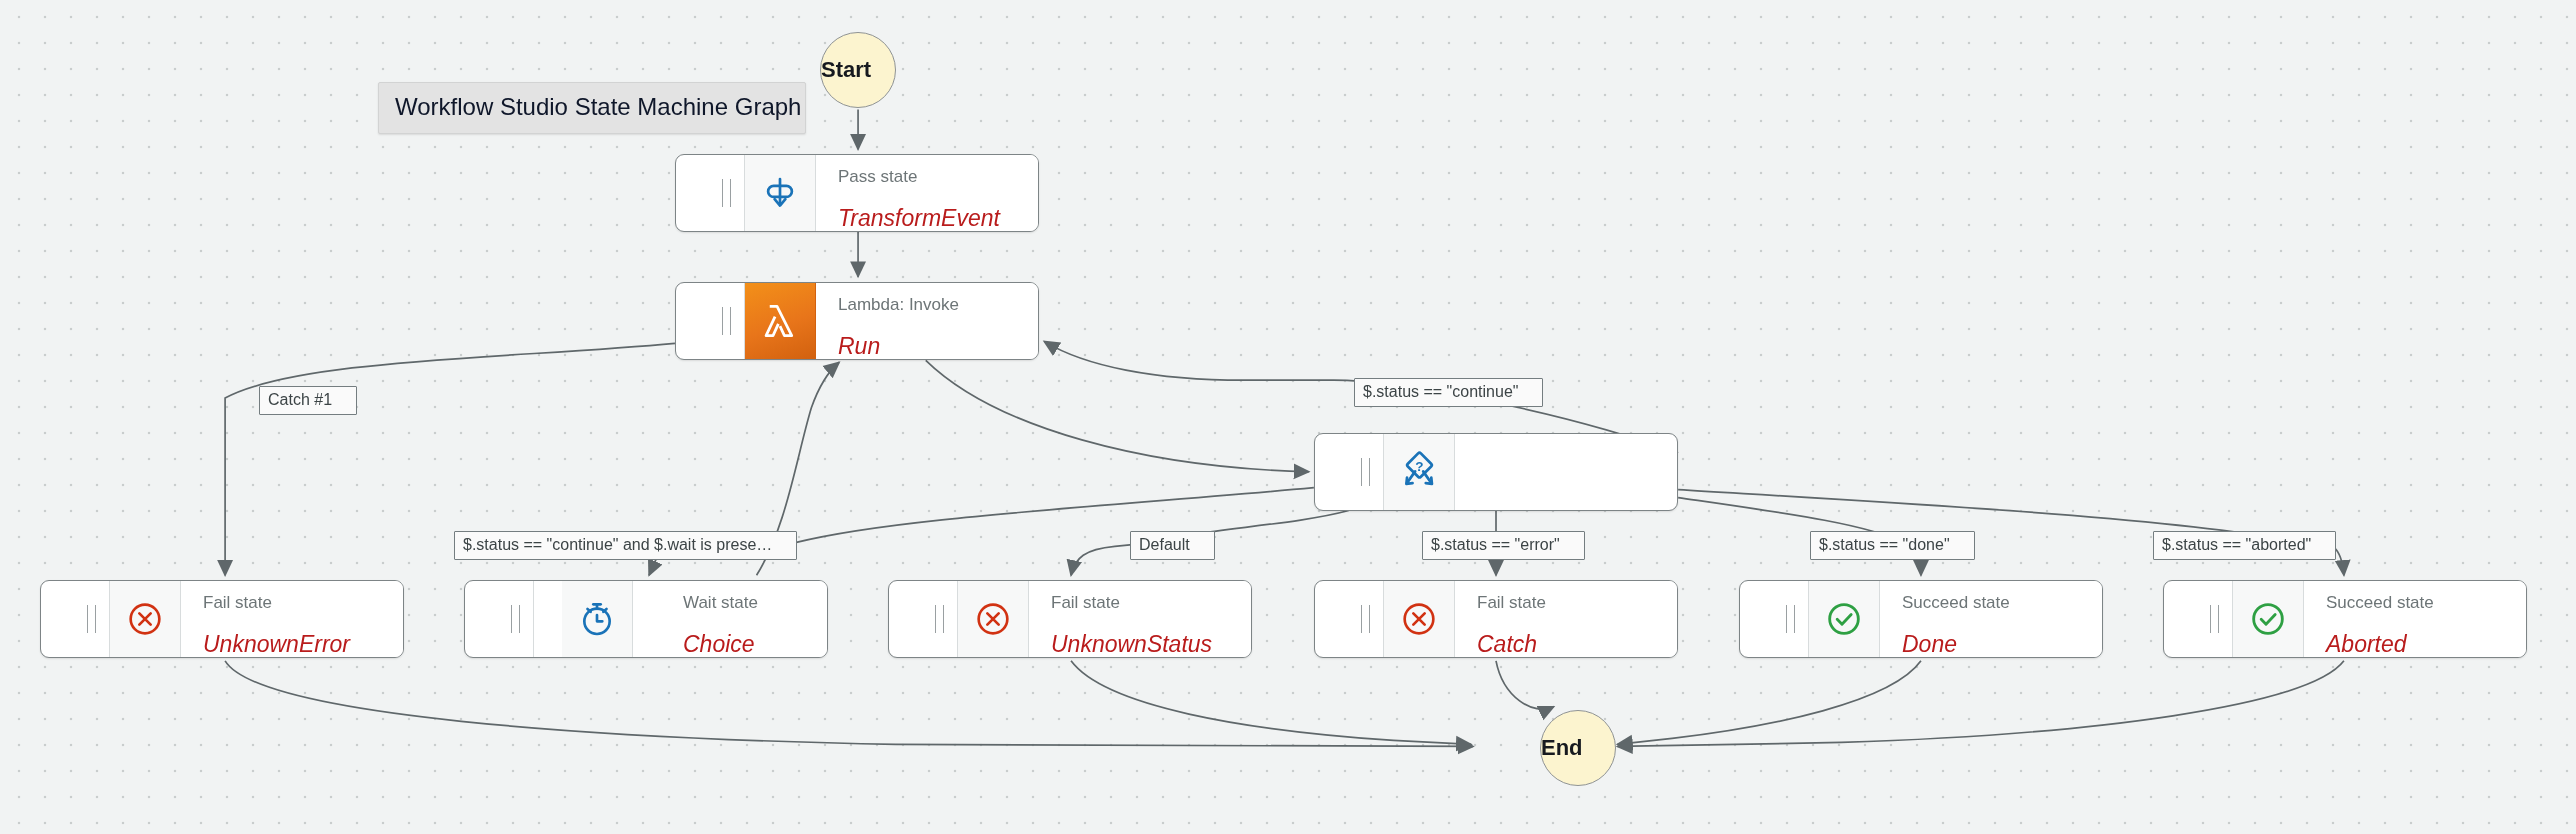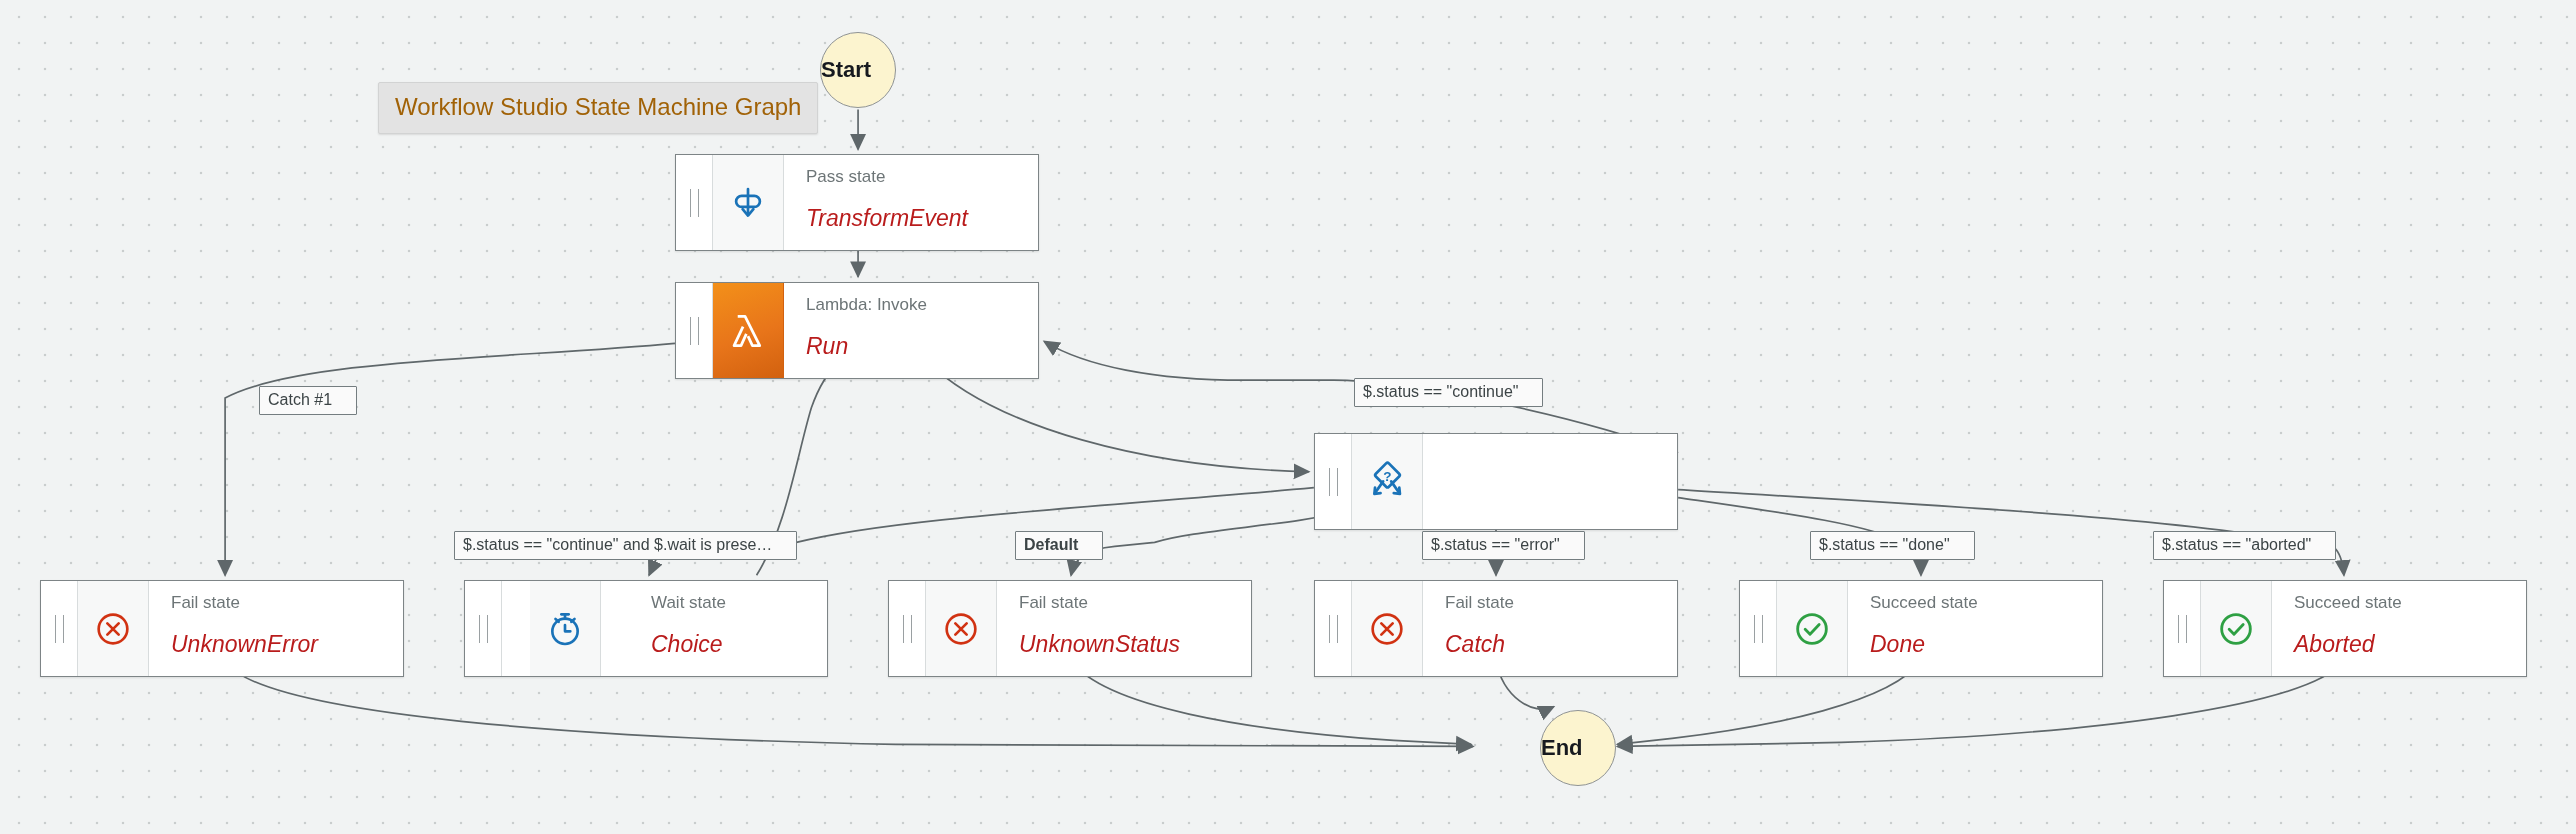--- a/index.html
+++ b/index.html
@@ -15,23 +15,23 @@
     background-size:26px 26px;
     background-position:6px 4px;
   }
   #edges{position:absolute;left:0;top:0;width:2576px;height:834px;pointer-events:none;}
 
   
   .title-chip{
     position:absolute;
     background:#e3e3e3;
     border:1px solid #d2d3d3;
-    color:#a16207;
+    color:#0f172a;
     font-size:24px;
-    padding:10px 16px 12px 16px;
+    padding:10px 4px 12px 16px;
     border-radius:2px;
     white-space:nowrap;
     box-shadow:0 1px 2px rgba(0,0,0,.10);
   }
 
   
   .terminal{
     position:absolute;
     border-radius:50%;
     background:#fcf4cf;
@@ -39,29 +39,30 @@
     display:flex;align-items:center;justify-content:flex-start;
     color:#16191f;
     font-size:22px;
     font-weight:700;
     box-sizing:border-box;
   }
 
   
   .node{
     position:absolute;
-    height:97px;
+    height:78px;
     background:#ffffff;
     border:1.5px solid #7d8486;
-    border-radius:0;
+    border-radius:9px;
     box-sizing:border-box;
     display:flex;
     align-items:stretch;
     overflow:hidden;
     box-shadow:0 1px 2px rgba(0,0,0,.10);
+    padding-left:32px;
   }
   .grip{
     width:36px;flex:0 0 36px;
     border-right:1px solid #d8dcdd;
     background:#ffffff;
     display:flex;align-items:center;justify-content:center;
   }
   .grip i{
     display:block;width:7px;height:28px;
     border-left:1.6px solid #9aa0a2;
@@ -304,20 +305,20 @@
       </svg>
     </div>
     <div class="labels">
       <div class="subtitle">Succeed state</div>
       <div class="name">Aborted</div>
     </div>
   </div>
 
   <div class="elabel" style="left:259px;top:386px;">Catch #1</div>
   <div class="elabel" style="left:454px;top:531px;">$.status == "continue" and $.wait is prese…</div>
-  <div class="elabel" style="left:1015px;top:531px;font-weight:bold;">Default</div>
+  <div class="elabel" style="left:1130px;top:531px;">Default</div>
   <div class="elabel" style="left:1354px;top:378px;">$.status == "continue"</div>
   <div class="elabel" style="left:1422px;top:531px;">$.status == "error"</div>
   <div class="elabel" style="left:1810px;top:531px;">$.status == "done"</div>
   <div class="elabel" style="left:2153px;top:531px;">$.status == "aborted"</div>
 
 </div>
 
 
 </body></html>

